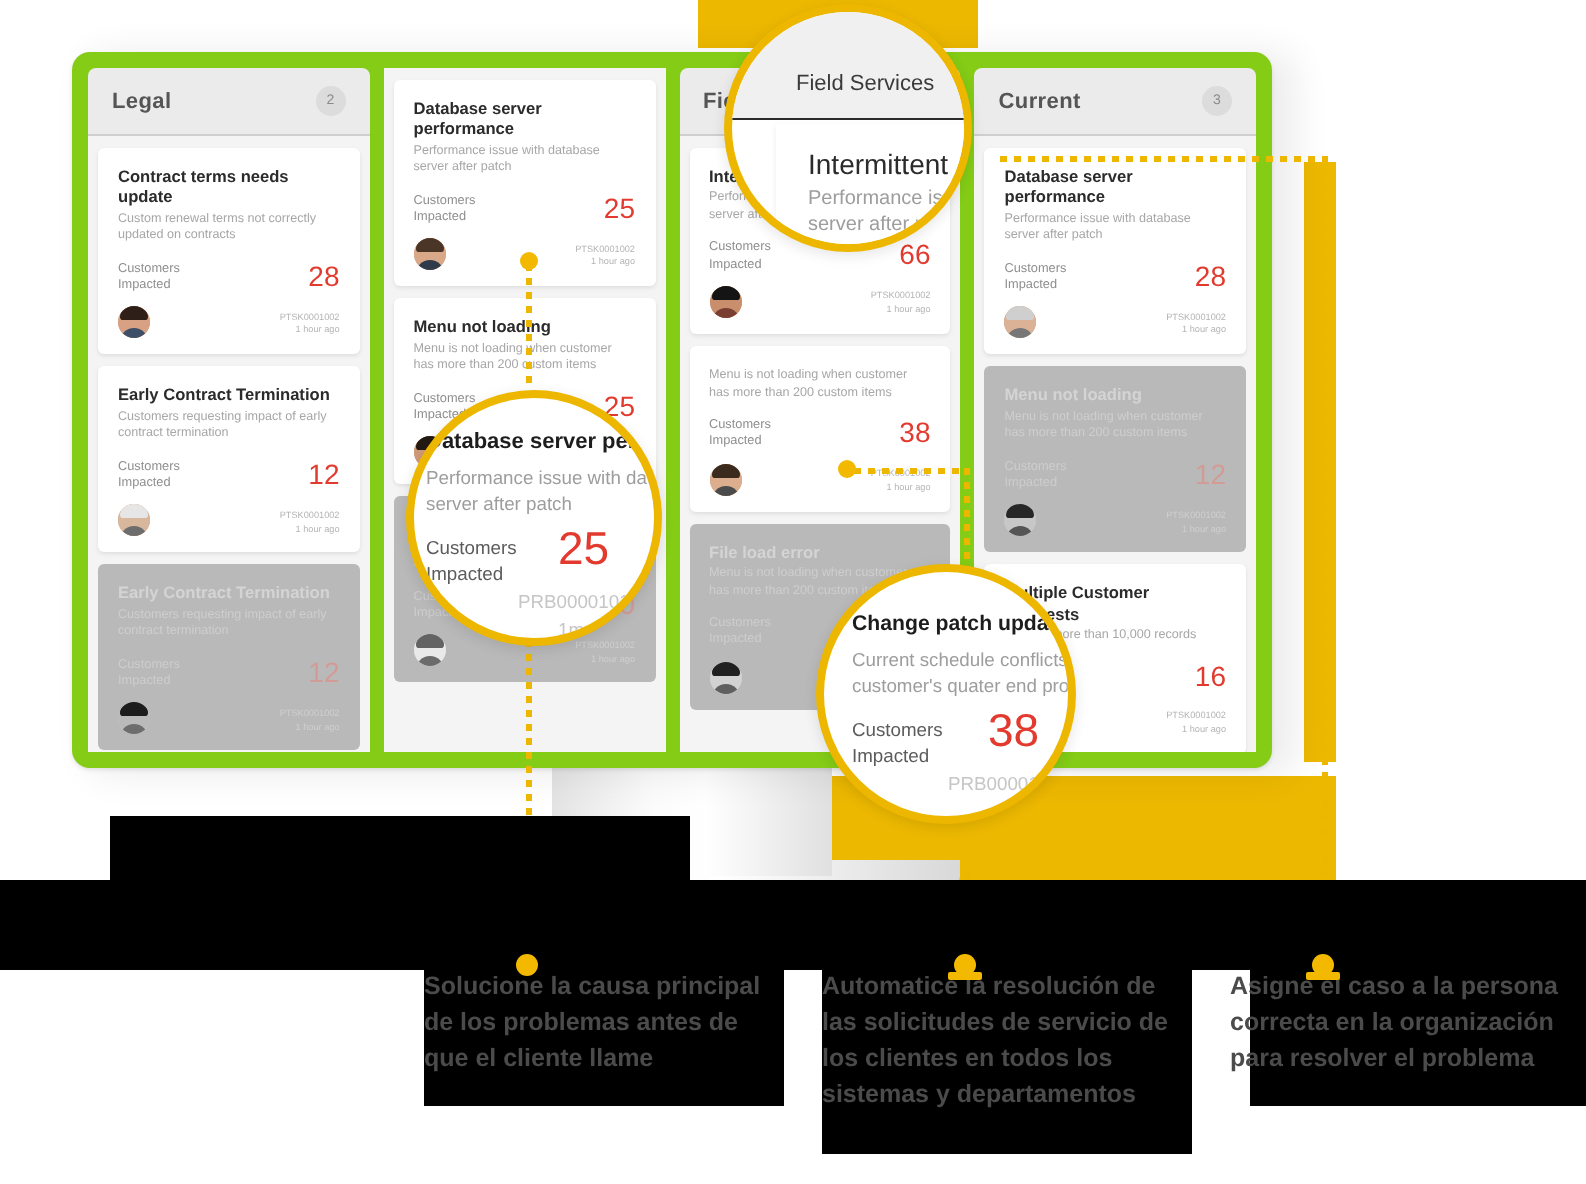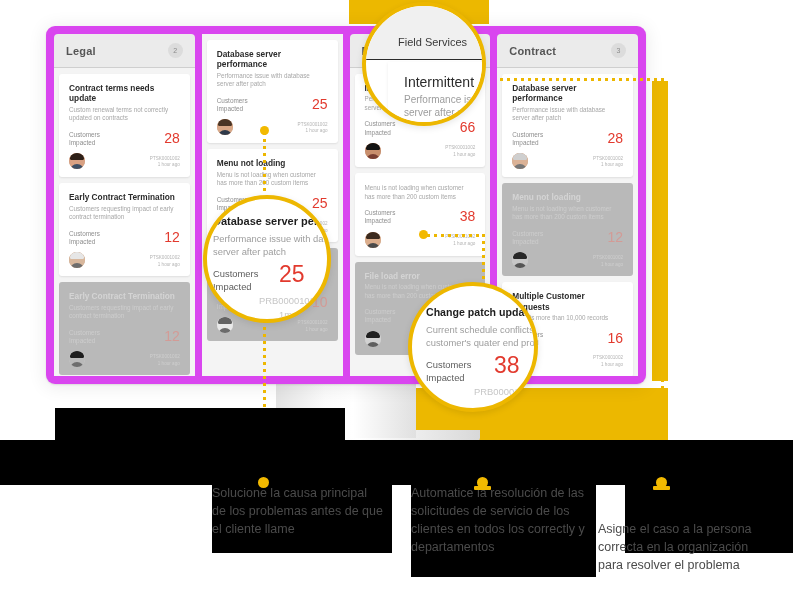--- a/index.html
+++ b/index.html
@@ -25,22 +25,22 @@
     position:absolute; left:400px; top:388px; width:268px; height:56px;
     background:#ecb800; z-index:1;
   }
 
   
   .monitor-shadow{
     position:absolute; left:44px; top:26px; width:604px; height:362px;
     border-radius:10px; background:#000; opacity:.07; filter:blur(9px); z-index:2;
   }
   .monitor{
-    position:absolute; left:46px; top:26px; width:600px; height:358px;
-    background:#d946ef; border-radius:9px; z-index:3;
+    position:absolute; left:36px; top:26px; width:600px; height:358px;
+    background:#84cc16; border-radius:9px; z-index:3;
     box-shadow:0 1px 2px rgba(0,0,0,.10);
   }
   .monitor-neck{
     position:absolute; left:276px; top:384px; width:140px; height:54px;
     background:linear-gradient(to right,#e3e3e3 0%,#fbfbfb 35%,#ffffff 55%,#e0e0e0 100%);
     z-index:2;
   }
   .monitor-base{
     position:absolute; left:212px; top:430px; width:268px; height:22px;
     background:linear-gradient(to right,#dcdcdc 0%,#fcfcfc 40%,#ffffff 55%,#d8d8d8 100%);
@@ -111,20 +111,21 @@
   .m-title{ position:absolute; font-weight:bold; color:#1d1d1d; white-space:nowrap; }
   .m-desc{ position:absolute; color:#9d9d9d; }
   .m-imp{ position:absolute; color:#6d6d6d; white-space:nowrap; }
   .m-num{ position:absolute; color:#e23a2e; }
   .m-meta{ position:absolute; color:#c6c6c6; text-align:right; white-space:nowrap; }
 
   
   .caption{
     position:absolute; font-size:12.5px; line-height:1.45; color:#4b4b4b;
     z-index:9;
+    font-weight:bold;
   }
   .cap-node{ position:absolute; z-index:10; }
   .cap-node .pin{ width:11px; height:11px; border-radius:50%; background:#f2b900; }
   .cap-node .bar{ width:17px; height:4px; background:#f2b900; margin:-2px 0 0 -3px; border-radius:1px;}
 
   
   .artifact{ position:absolute; background:#000; z-index:8; }
 </style>
 </head>
 <body>
@@ -353,21 +354,21 @@
                 <div class="meta">
                   <div>PTSK0001002</div>
                   <div>1 hour ago</div>
                 </div>
               </div>
             </div>
           </div>
         </div>
         <div class="col">
           <div class="col-head">
-            <div class="col-title">Contract</div>
+            <div class="col-title">Current</div>
             <div class="col-badge">3</div>
           </div>
           <div class="col-body">
             <div class="card">
               <div class="card-title">Database server performance</div>
               <div class="card-desc">Performance issue with database server after patch</div>
               <div class="card-mid">
                 <div class="card-imp">
                   <div>Customers</div>
                   <div>Impacted</div>
@@ -460,22 +461,22 @@
   </div>
 
   <div class="artifact" style="left:0px;  top:440px; width:793px;height:45px;"></div>
   <div class="artifact" style="left:55px; top:408px; width:290px;height:40px;"></div>
   <div class="artifact" style="left:400px;top:444px; width:260px;height:30px;"></div>
   <div class="artifact" style="left:212px;top:485px; width:180px;height:68px;"></div>
   <div class="artifact" style="left:411px;top:485px; width:185px;height:92px;"></div>
   <div class="artifact" style="left:625px;top:485px; width:168px;height:68px;"></div>
 
   <div class="caption" style="left:212px;top:484px;width:172px;">Solucione la causa principal de los problemas antes de que el cliente llame</div>
-  <div class="caption" style="left:411px;top:484px;width:180px;">Automatice la resolución de las solicitudes de servicio de los clientes en todos los correctly y departamentos</div>
-  <div class="caption" style="left:598px;top:484px;width:165px;margin-top:36px;">Asigne el caso a la persona correcta en la organización para resolver el problema</div>
+  <div class="caption" style="left:411px;top:484px;width:180px;">Automatice la resolución de las solicitudes de servicio de los clientes en todos los sistemas y departamentos</div>
+  <div class="caption" style="left:615px;top:484px;width:165px;">Asigne el caso a la persona correcta en la organización para resolver el problema</div>
 
   <div class="mag" style="left:362px;top:2px;width:124px;height:124px;">
     <div class="mag-inner">
       <div style="position:absolute;left:0;top:0;width:124px;height:54px;background:#f0f0f0;"></div>
       <div style="position:absolute;left:0;top:53px;width:124px;height:1px;background:#2b2b2b;"></div>
       <div style="position:absolute;left:22px;top:56px;width:110px;height:80px;background:#fff;box-shadow:0 1px 3px rgba(0,0,0,.08);"></div>
       <div class="m-title" style="left:32px;top:30px;font-size:11px;font-weight:normal;color:#3a3a3a;">Field Services</div>
       <div class="m-title" style="left:38px;top:68px;font-size:14px;font-weight:normal;color:#2b2b2b;">Intermittent</div>
       <div class="m-desc" style="left:38px;top:88px;font-size:10px;white-space:nowrap;">Performance issue</div>
       <div class="m-desc" style="left:38px;top:101px;font-size:10px;white-space:nowrap;">server after patch</div>

